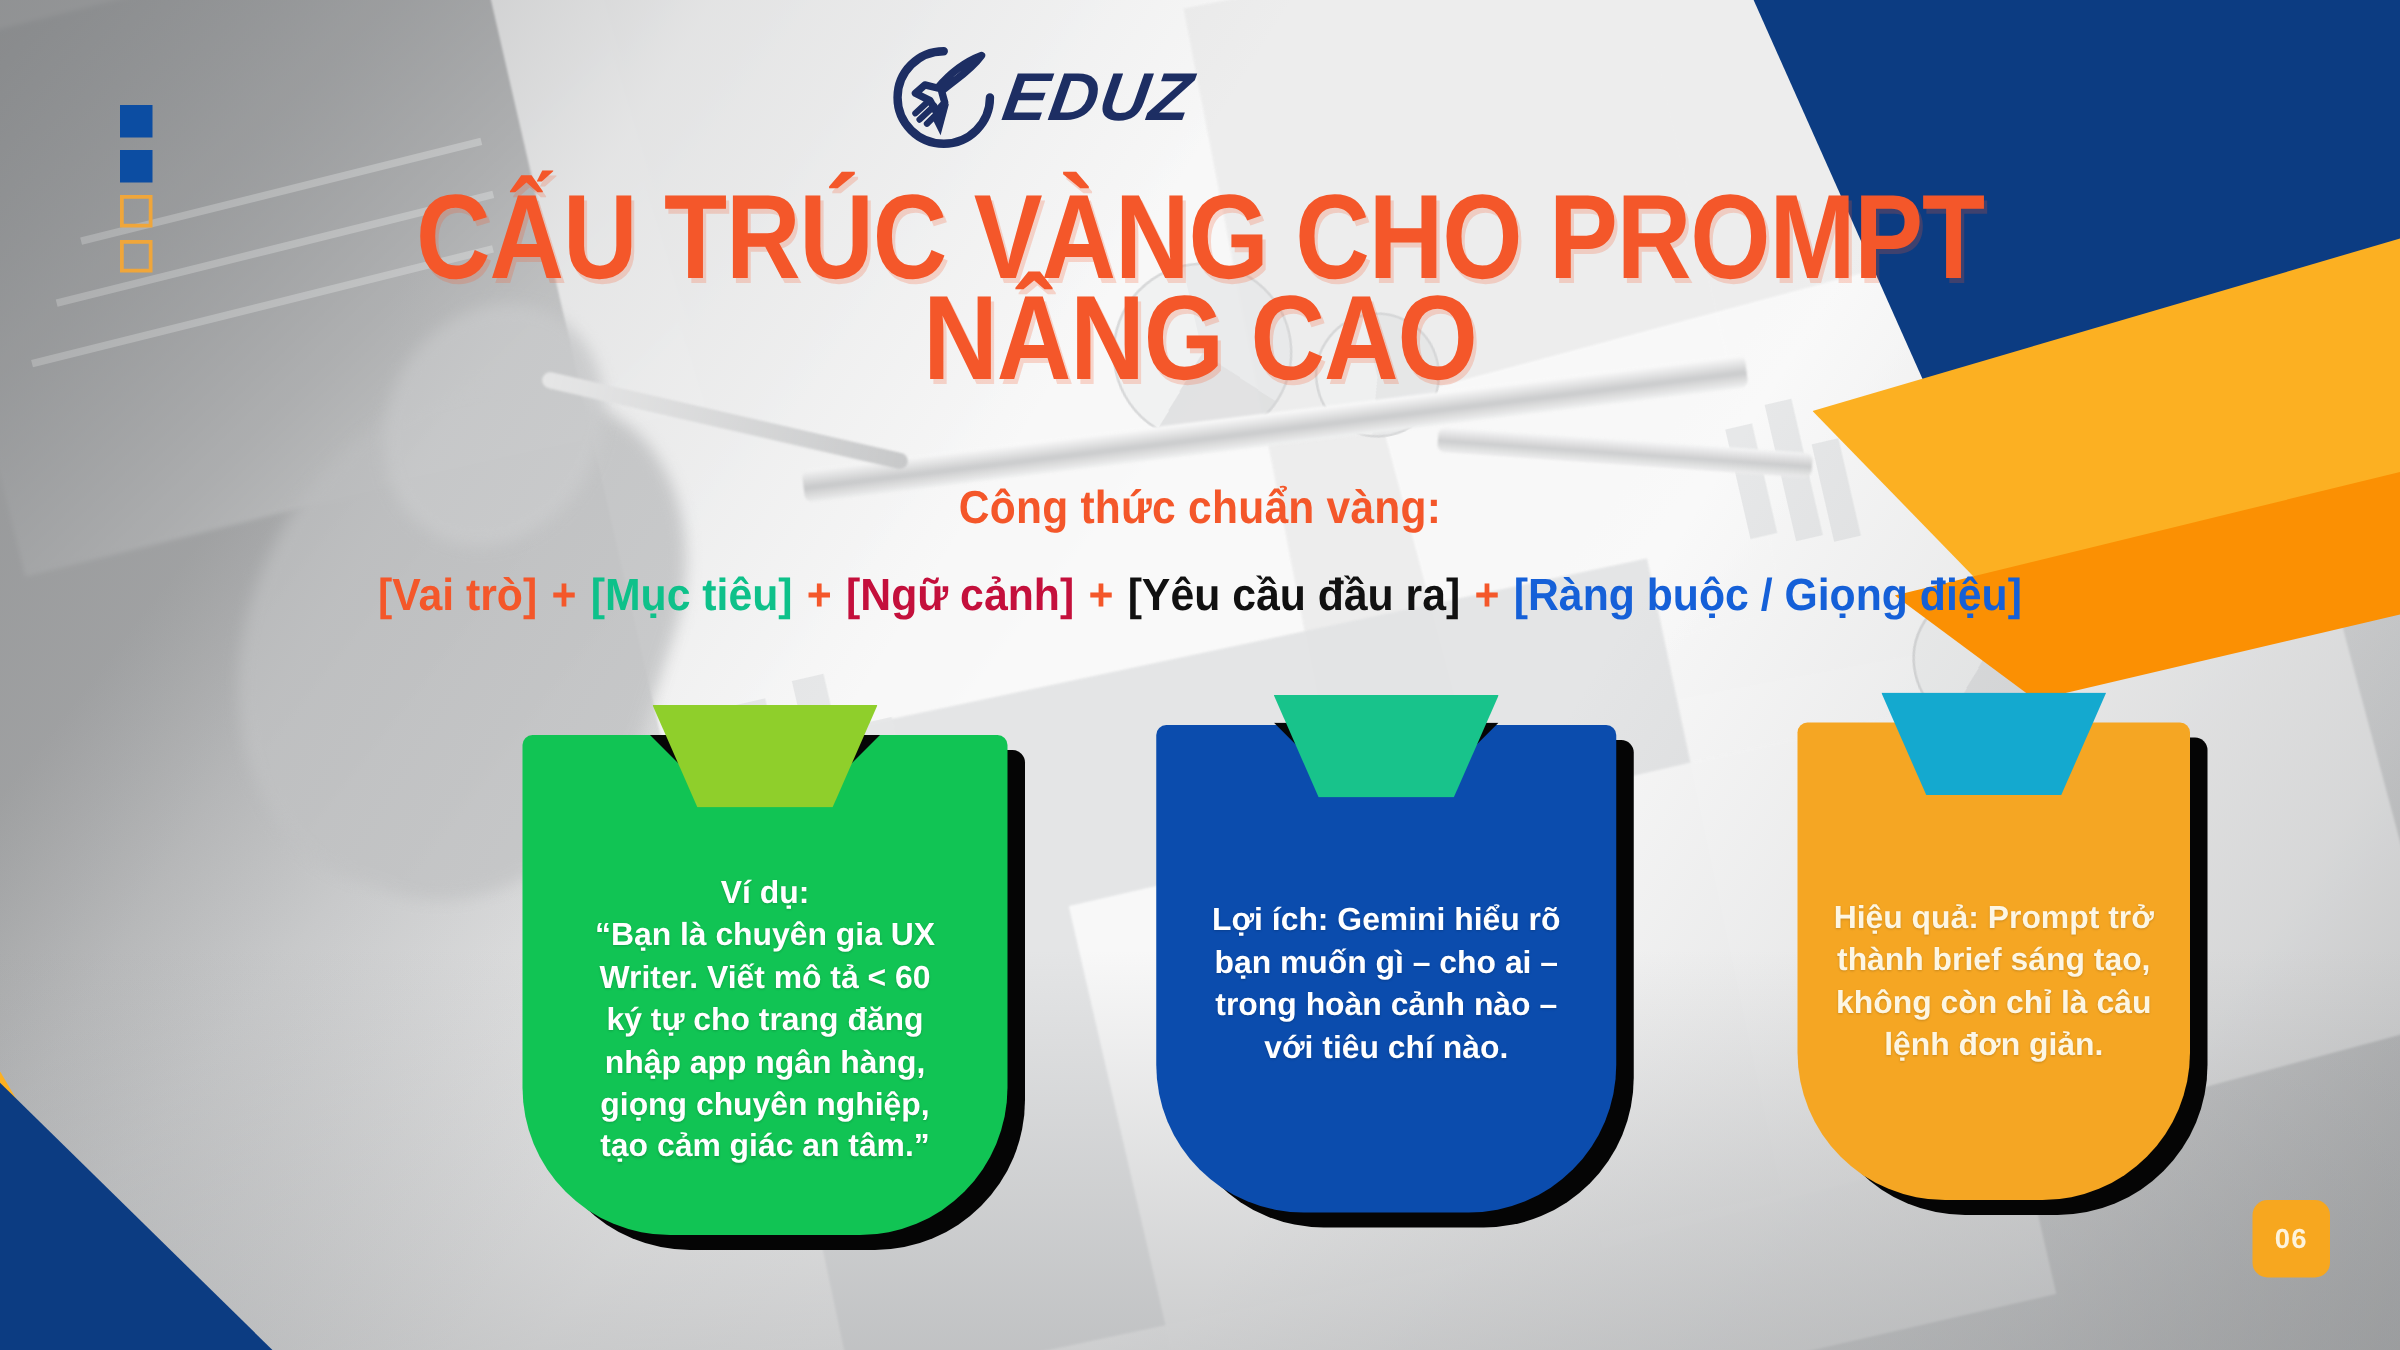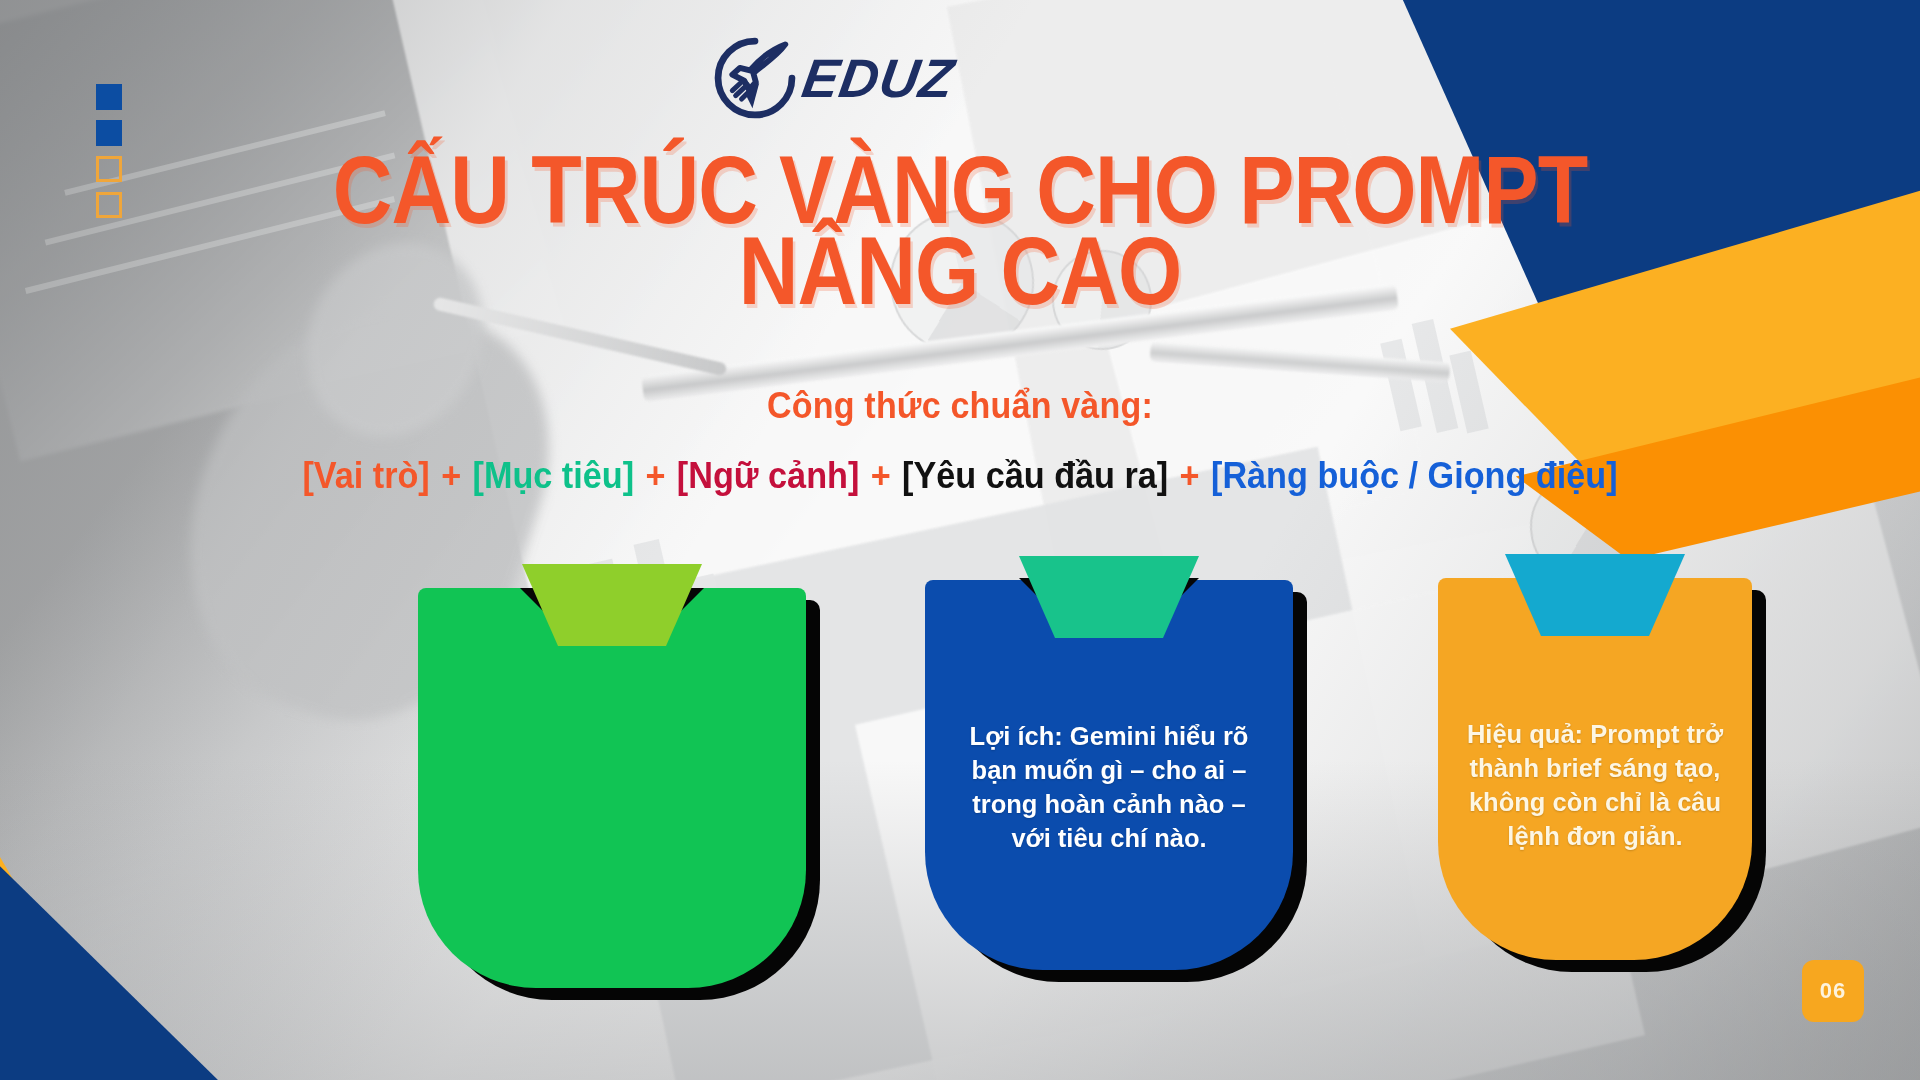--- a/index.html
+++ b/index.html
@@ -237,20 +237,27 @@
   </div>
 
   <div class="card" style="left:418px;top:588px;width:388px;height:400px;">
     <div class="shadow-shield"></div>
     <div class="body-shield" style="background:#11c454;"></div>
     <div class="banner-wrap">
       <div class="corner-l" style="left:102px;top:24px;"></div>
       <div class="corner-r" style="right:102px;top:24px;"></div>
       <div class="banner" style="background:#8fcf2b;"></div>
     </div>
+    <div class="card-text" style="top:110px;">Ví dụ:
+“Bạn là chuyên gia UX
+Writer. Viết mô tả &lt; 60
+ký tự cho trang đăng
+nhập app ngân hàng,
+giọng chuyên nghiệp,
+tạo cảm giác an tâm.”</div>
   </div>
 
   <div class="card" style="left:925px;top:580px;width:368px;height:390px;">
     <div class="shadow-shield"></div>
     <div class="body-shield" style="background:#0b4cad;"></div>
     <div class="banner-wrap">
       <div class="corner-l" style="left:94px;top:22px;"></div>
       <div class="corner-r" style="right:94px;top:22px;"></div>
       <div class="banner" style="background:#18c38b;"></div>
     </div>

